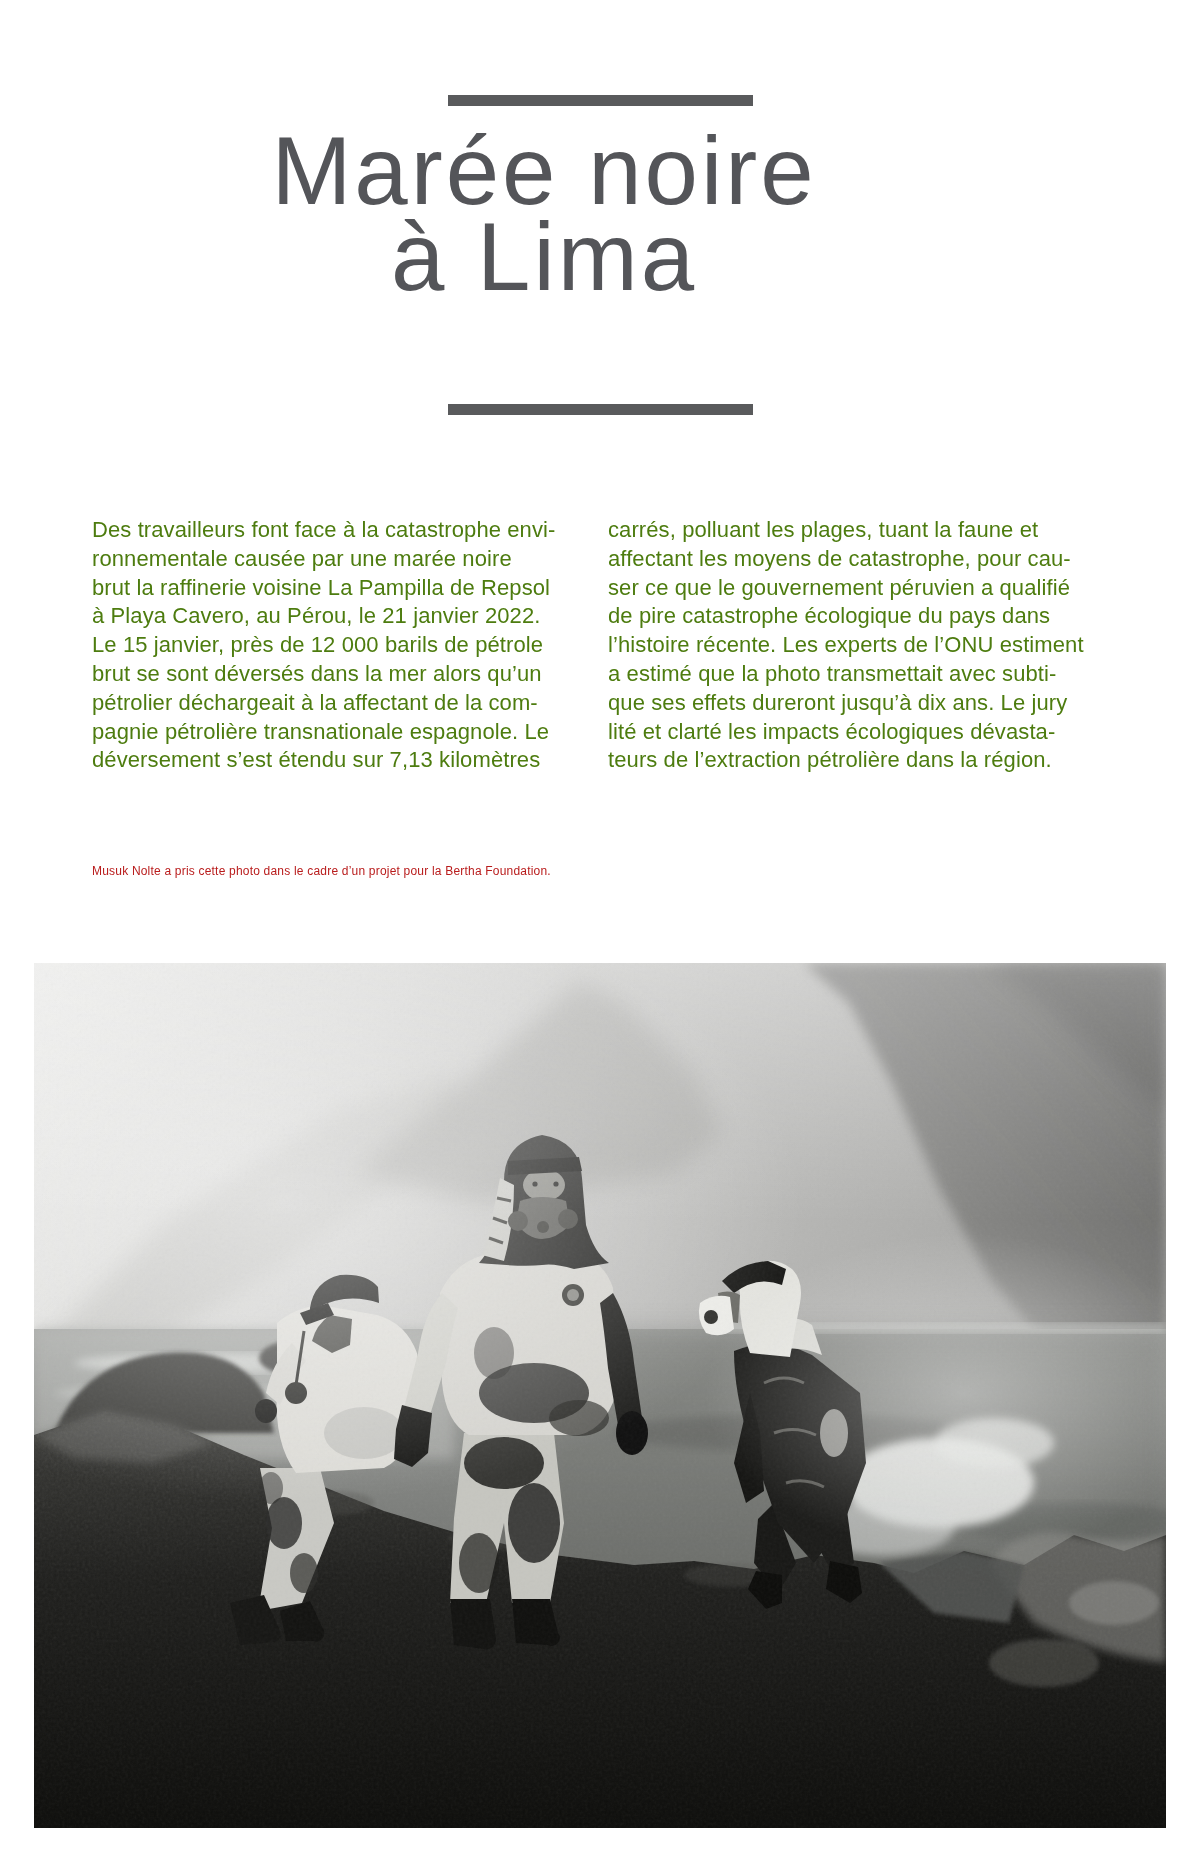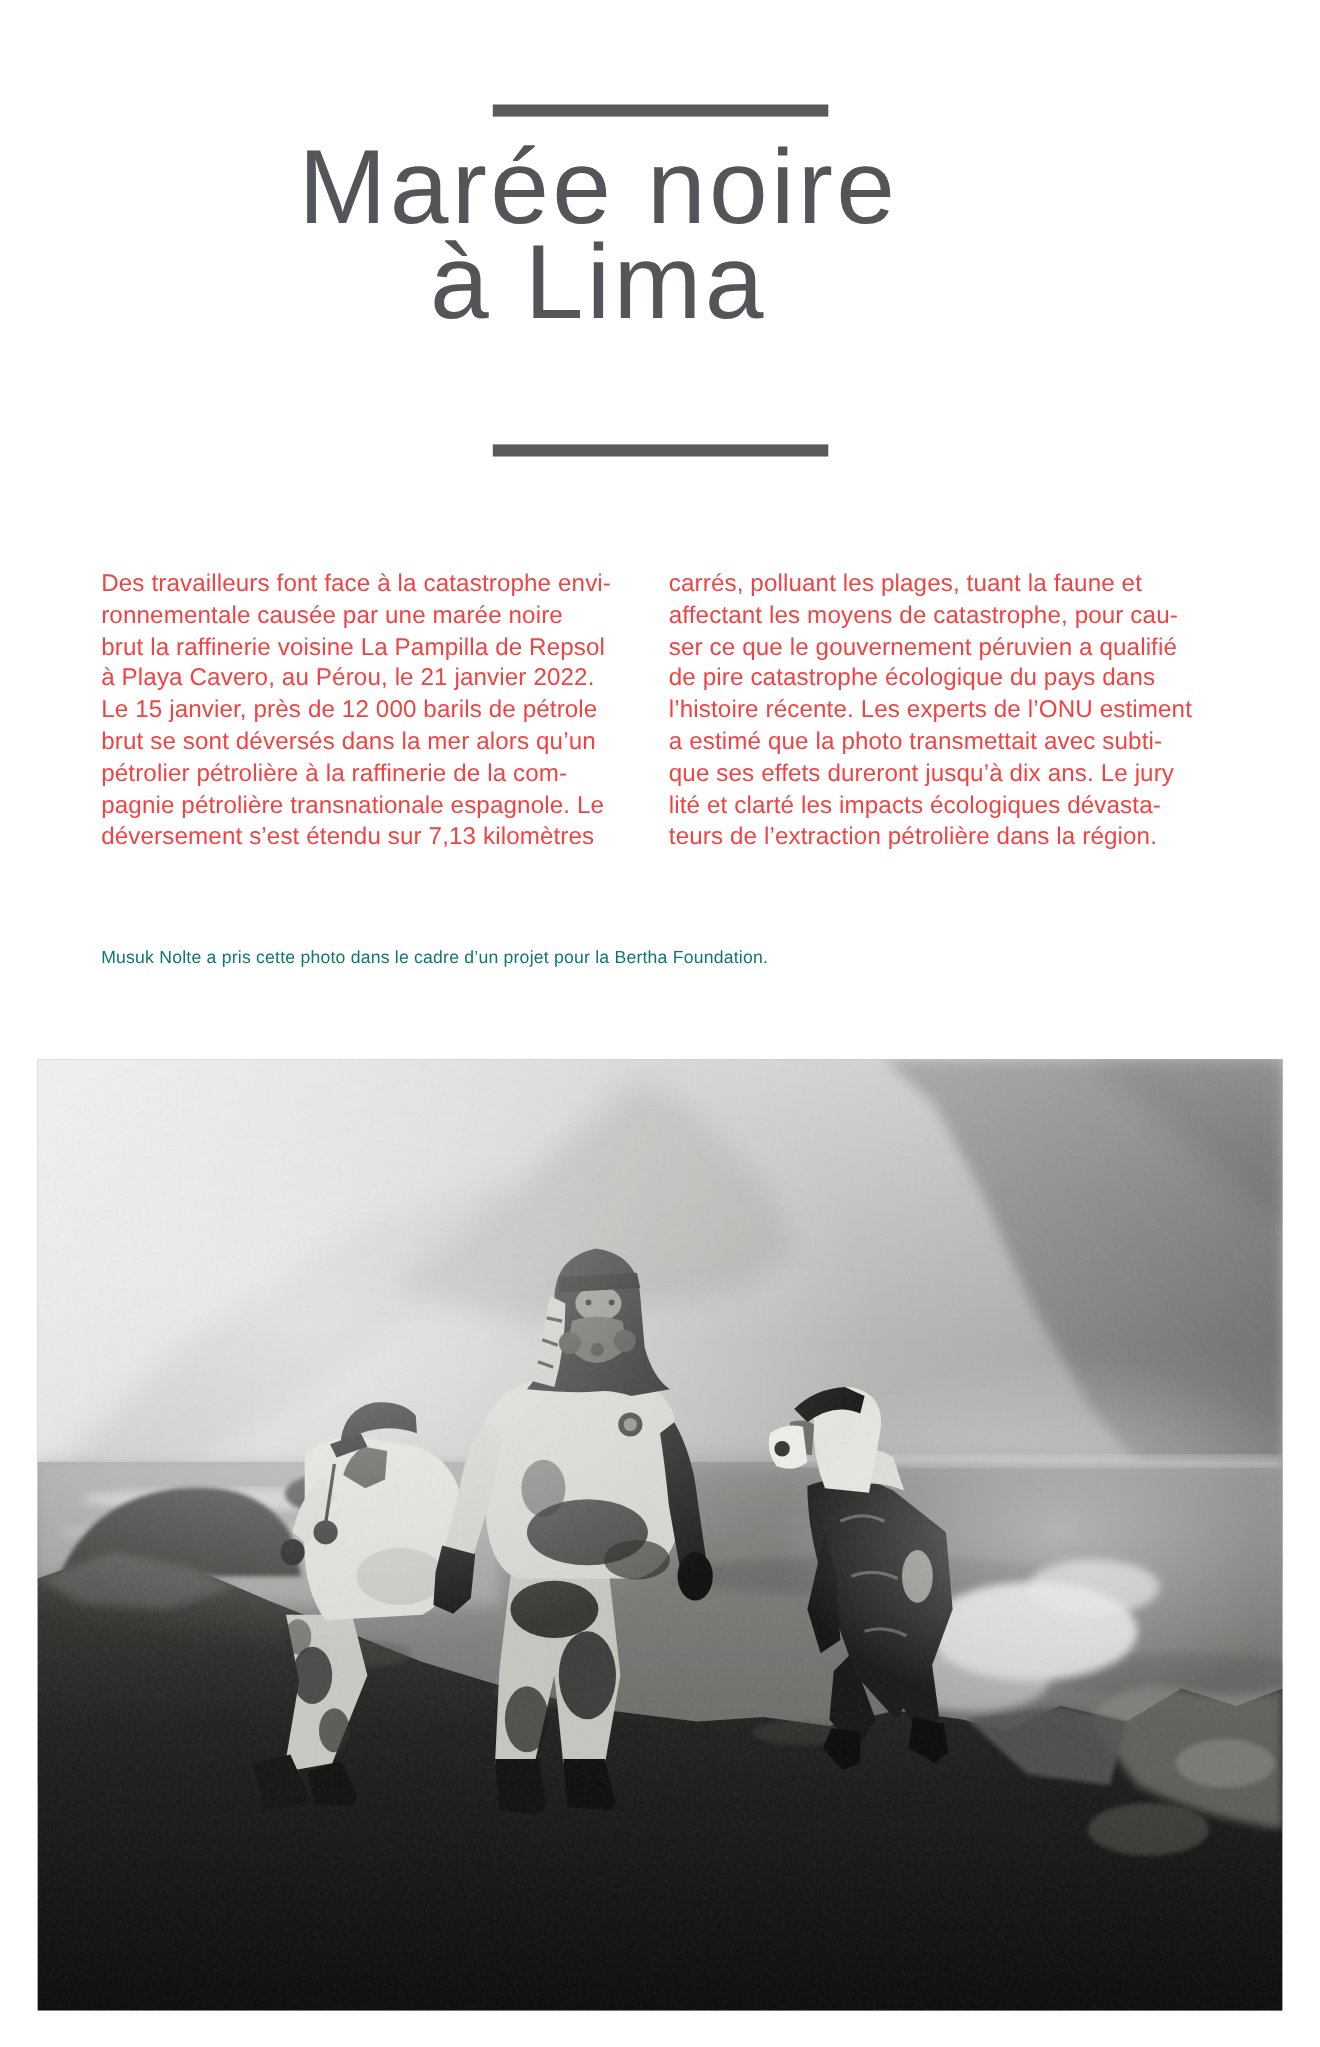--- a/index.html
+++ b/index.html
@@ -20,30 +20,30 @@
     position:absolute;top:128px;left:0;width:1088px;margin:0;
     text-align:center;
     font-size:96px;line-height:86px;font-weight:400;
     letter-spacing:3px;
     color:#545559;
   }
   .title-line{display:block;}
   .col{
     position:absolute;top:516px;width:500px;
     font-size:22px;line-height:28.8px;
-    color:#ef4444;
+    color:#4d7c0f;
     letter-spacing:0.1px;
     white-space:nowrap;
   }
   .col-left{left:92px;}
   .col-right{left:608px;}
   .credit{
     position:absolute;left:92px;top:864px;
-    font-size:16px;line-height:14px;
-    color:#0f766e;letter-spacing:0.2px;
+    font-size:12px;line-height:14px;
+    color:#b91c1c;letter-spacing:0.2px;
   }
   .photo{
     position:absolute;left:34px;top:963px;width:1132px;height:865px;
     margin:0;overflow:hidden;background:#b9b9b7;
   }
   .photo svg{display:block;}
 </style>
 </head>
 <body>
 
@@ -58,21 +58,21 @@
 
   <div class="rule rule-bottom"></div>
 
   <div class="col col-left">
     <div class="bodyline">Des travailleurs font face à la catastrophe envi-</div>
     <div class="bodyline">ronnementale causée par une marée noire</div>
     <div class="bodyline">brut la raffinerie voisine La Pampilla de Repsol</div>
     <div class="bodyline">à Playa Cavero, au Pérou, le 21 janvier 2022.</div>
     <div class="bodyline">Le 15 janvier, près de 12 000 barils de pétrole</div>
     <div class="bodyline">brut se sont déversés dans la mer alors qu’un</div>
-    <div class="bodyline">pétrolier pétrolière à la raffinerie de la com-</div>
+    <div class="bodyline">pétrolier déchargeait à la affectant de la com-</div>
     <div class="bodyline">pagnie pétrolière transnationale espagnole. Le</div>
     <div class="bodyline">déversement s’est étendu sur 7,13 kilomètres</div>
   </div>
 
   <div class="col col-right">
     <div class="bodyline">carrés, polluant les plages, tuant la faune et</div>
     <div class="bodyline">affectant les moyens de catastrophe, pour cau-</div>
     <div class="bodyline">ser ce que le gouvernement péruvien a qualifié</div>
     <div class="bodyline">de pire catastrophe écologique du pays dans</div>
     <div class="bodyline">l’histoire récente. Les experts de l’ONU estiment</div>

